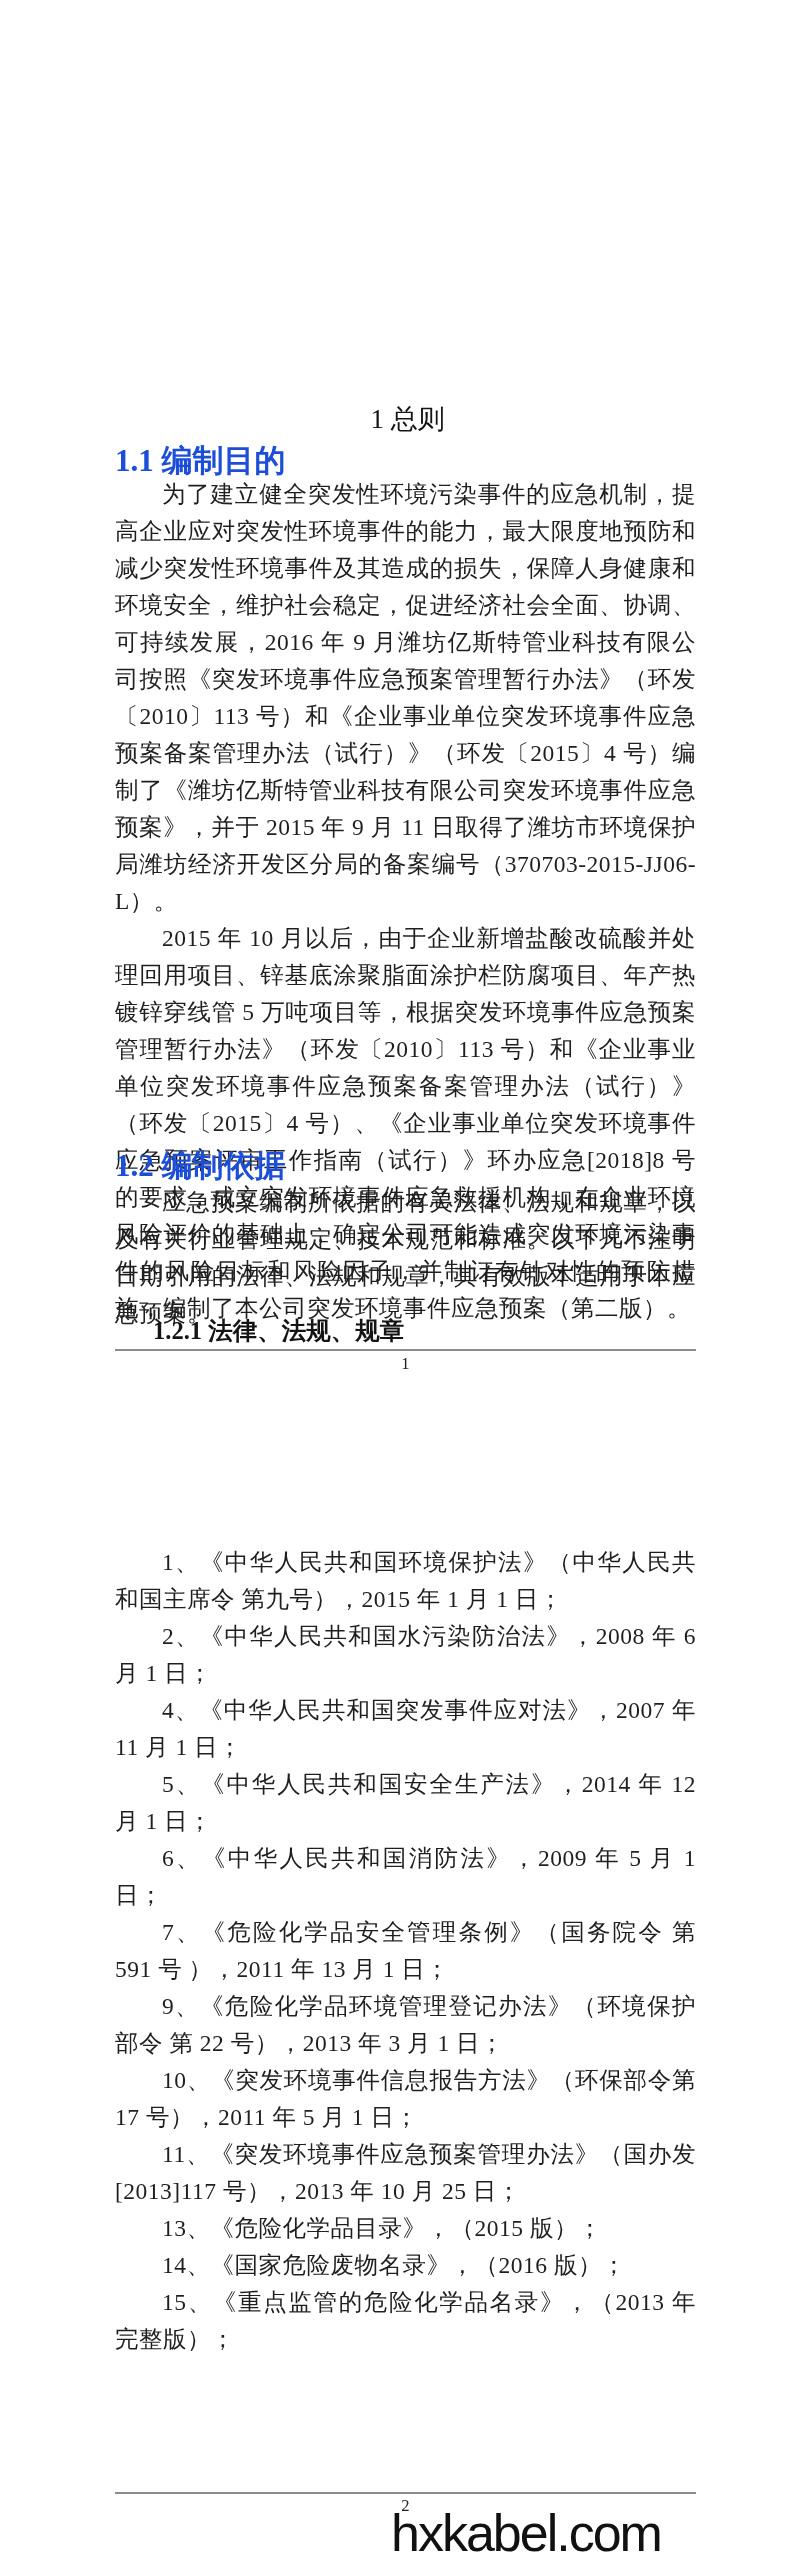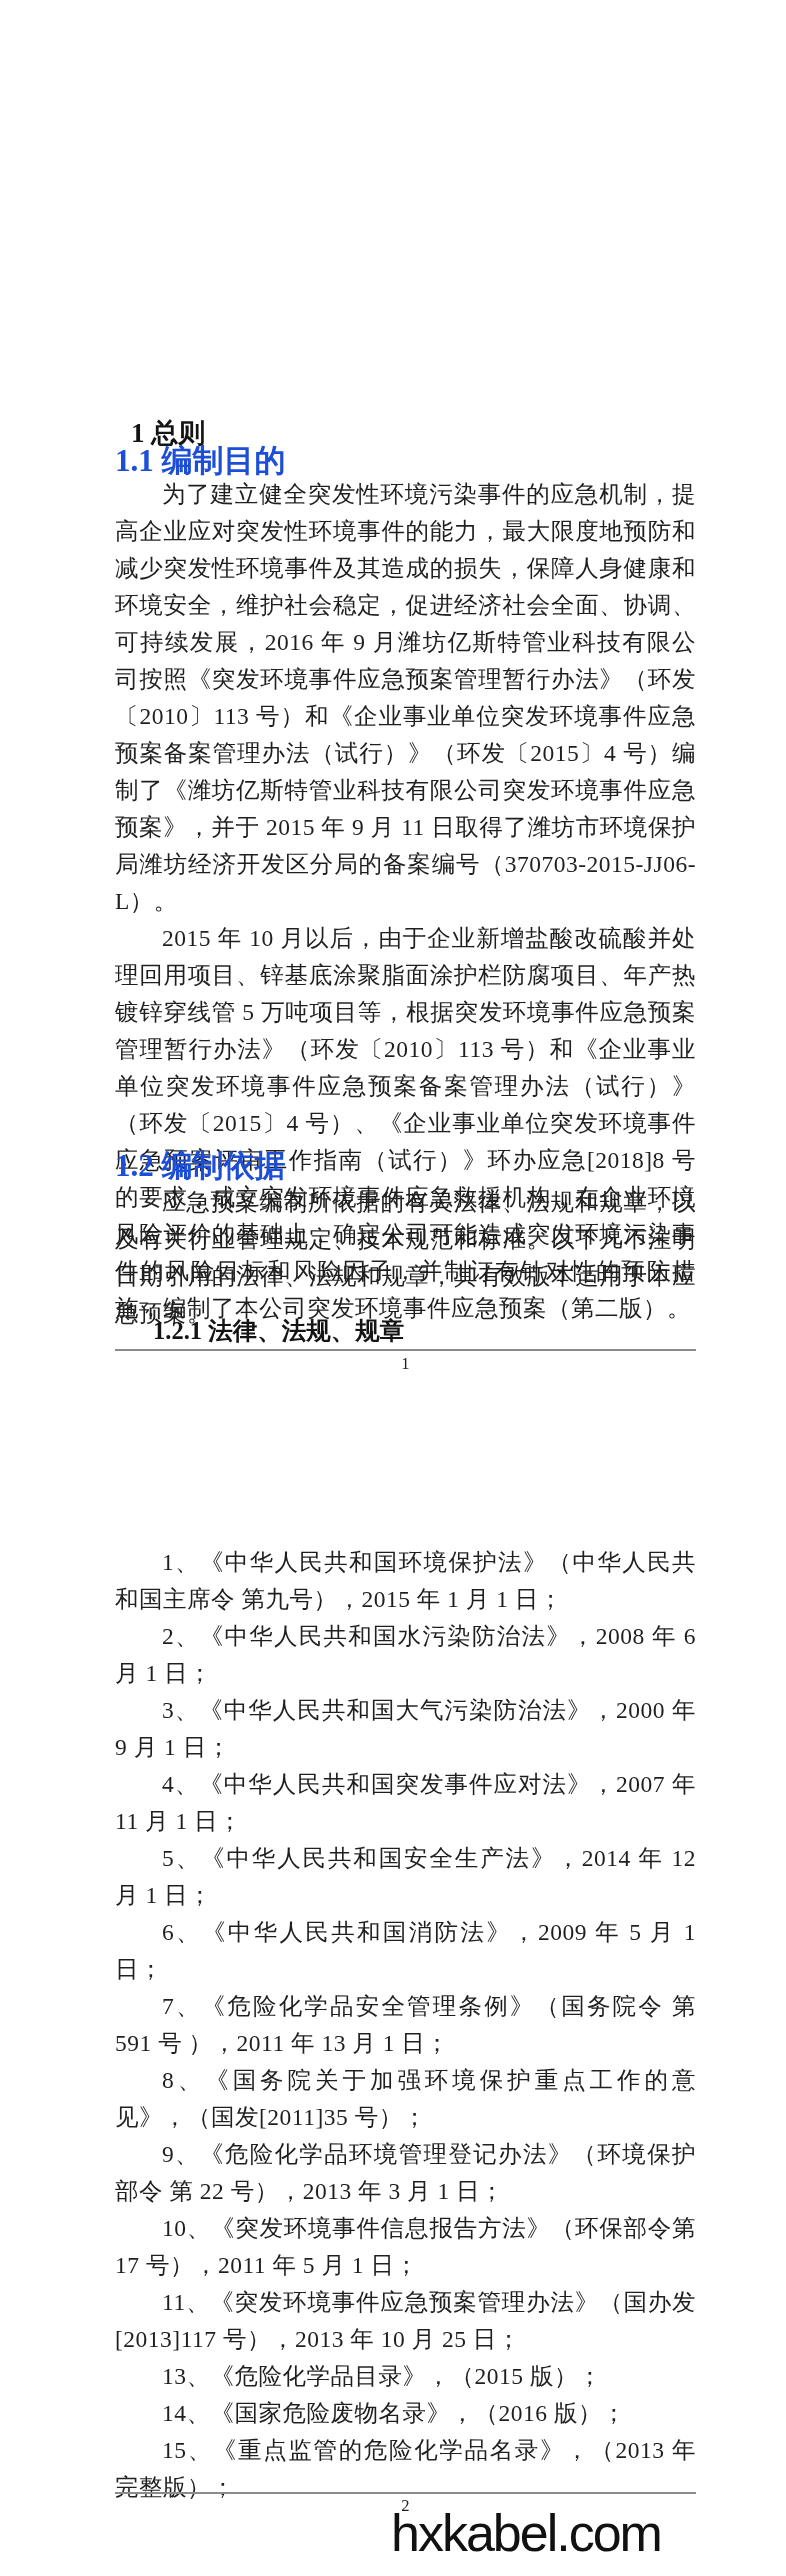--- a/index.html
+++ b/index.html
@@ -24,25 +24,26 @@
   #page1 { top: 0; height: 1439px; }
   #page2 { top: 1439px; height: 1137px; }
 
   
   .blk {
     position: absolute;
     left: 115px;
     width: 581px;
   }
   .h1 {
-    margin: 16px;
+    margin: 2px;
     font-size: 27px;
     line-height: 33px;
-    font-weight: bold;
+    font-weight: normal;
     color: #141414;
+    text-align: center;
   }
   .h2 {
     margin: 0;
     font-size: 31px;
     line-height: 29px;
     font-weight: bold;
     color: #1d4ed8;
   }
   .h3 {
     margin: 16px;
@@ -103,26 +104,24 @@
   <div class="footer-line blk" style="top:1349px"></div>
 
   <div class="page-num blk" style="top:1354px">1</div>
 </div>
 
 <div class="page" id="page2">
 
   <div class="blk" style="top:105px">
     <p class="doc-text">1、《中华人民共和国环境保护法》（中华人民共和国主席令 第九号），2015 年 1 月 1 日；</p>
     <p class="doc-text">2、《中华人民共和国水污染防治法》，2008 年 6 月 1 日；</p>
-    <p class="doc-text">3、《中华人民共和国大气污染防治法》，2000 年 9 月 1 日；</p>
     <p class="doc-text">4、《中华人民共和国突发事件应对法》，2007 年 11 月 1 日；</p>
     <p class="doc-text">5、《中华人民共和国安全生产法》，2014 年 12 月 1 日；</p>
     <p class="doc-text">6、《中华人民共和国消防法》，2009 年 5 月 1 日；</p>
     <p class="doc-text">7、《危险化学品安全管理条例》（国务院令 第 591 号 ），2011 年 13 月 1 日；</p>
-    <p class="doc-text">8、《国务院关于加强环境保护重点工作的意见》，（国发[2011]35 号）；</p>
     <p class="doc-text">9、《危险化学品环境管理登记办法》（环境保护部令 第 22 号），2013 年 3 月 1 日；</p>
     <p class="doc-text">10、《突发环境事件信息报告方法》（环保部令第 17 号），2011 年 5 月 1 日；</p>
     <p class="doc-text">11、《突发环境事件应急预案管理办法》（国办发[2013]117 号），2013 年 10 月 25 日；</p>
     <p class="doc-text">13、《危险化学品目录》，（2015 版）；</p>
     <p class="doc-text">14、《国家危险废物名录》，（2016 版）；</p>
     <p class="doc-text">15、《重点监管的危险化学品名录》，（2013 年完整版）；</p>
 
   </div>
 
   <div class="footer-line blk" style="top:1053px"></div>

